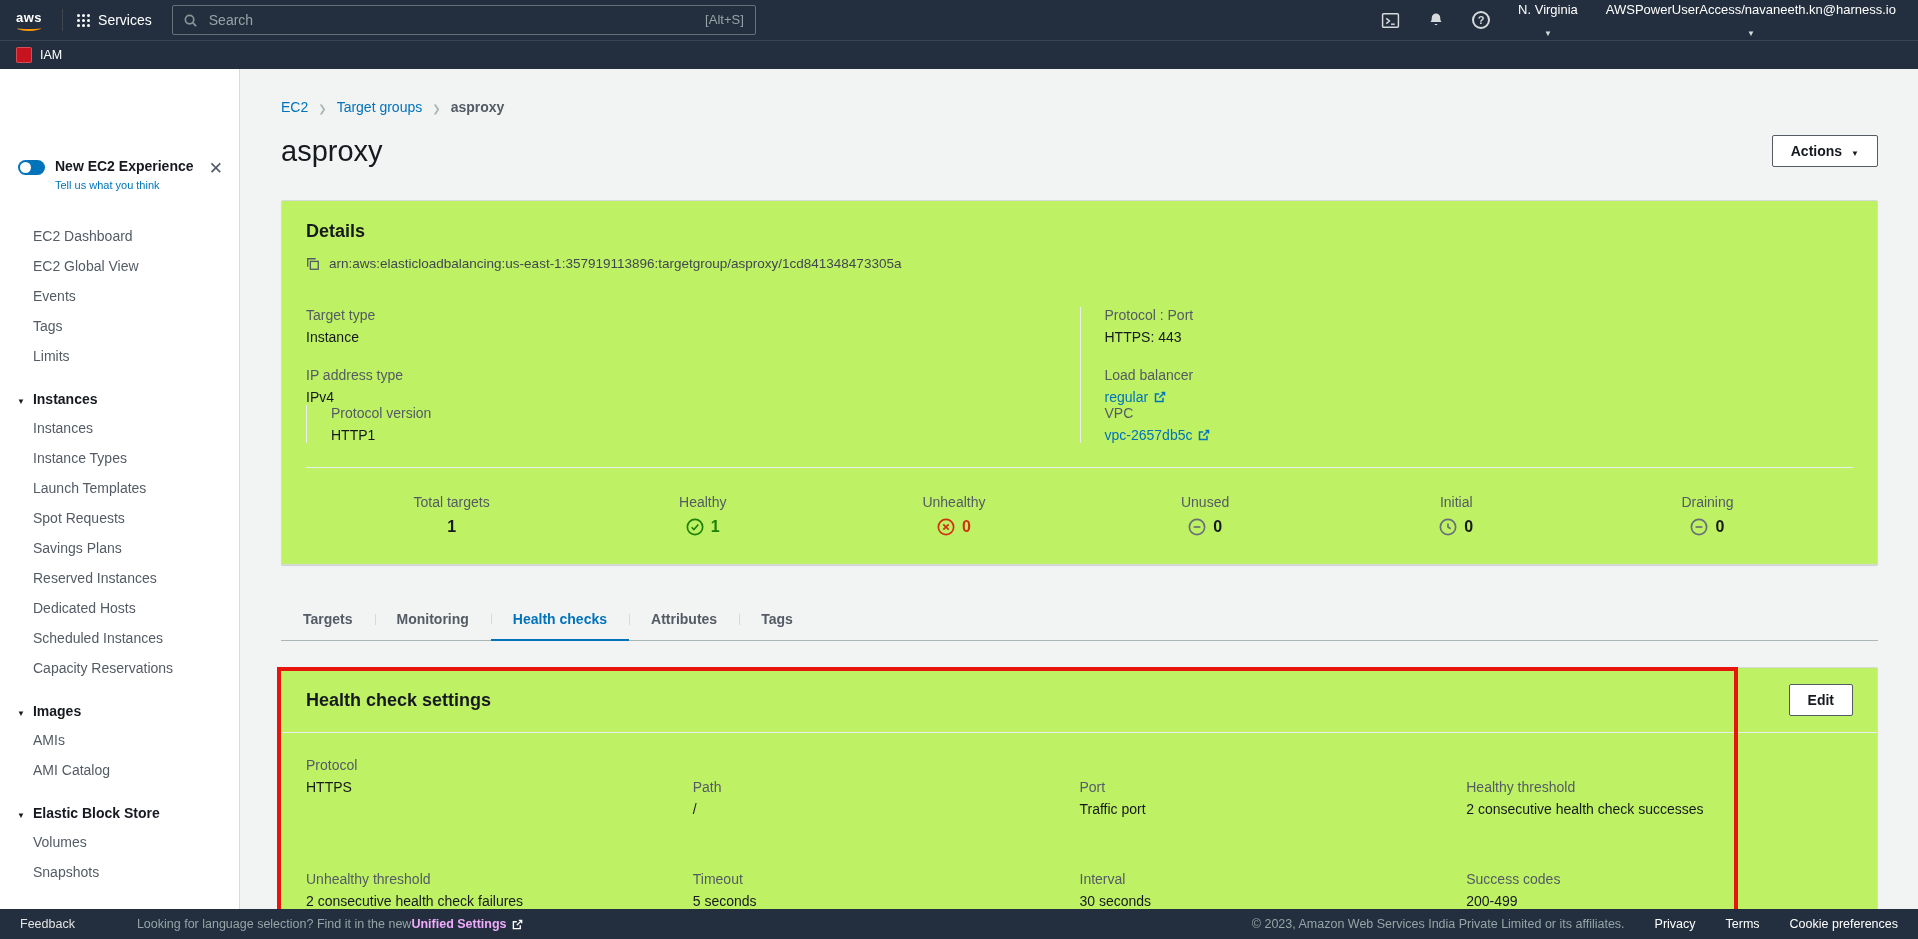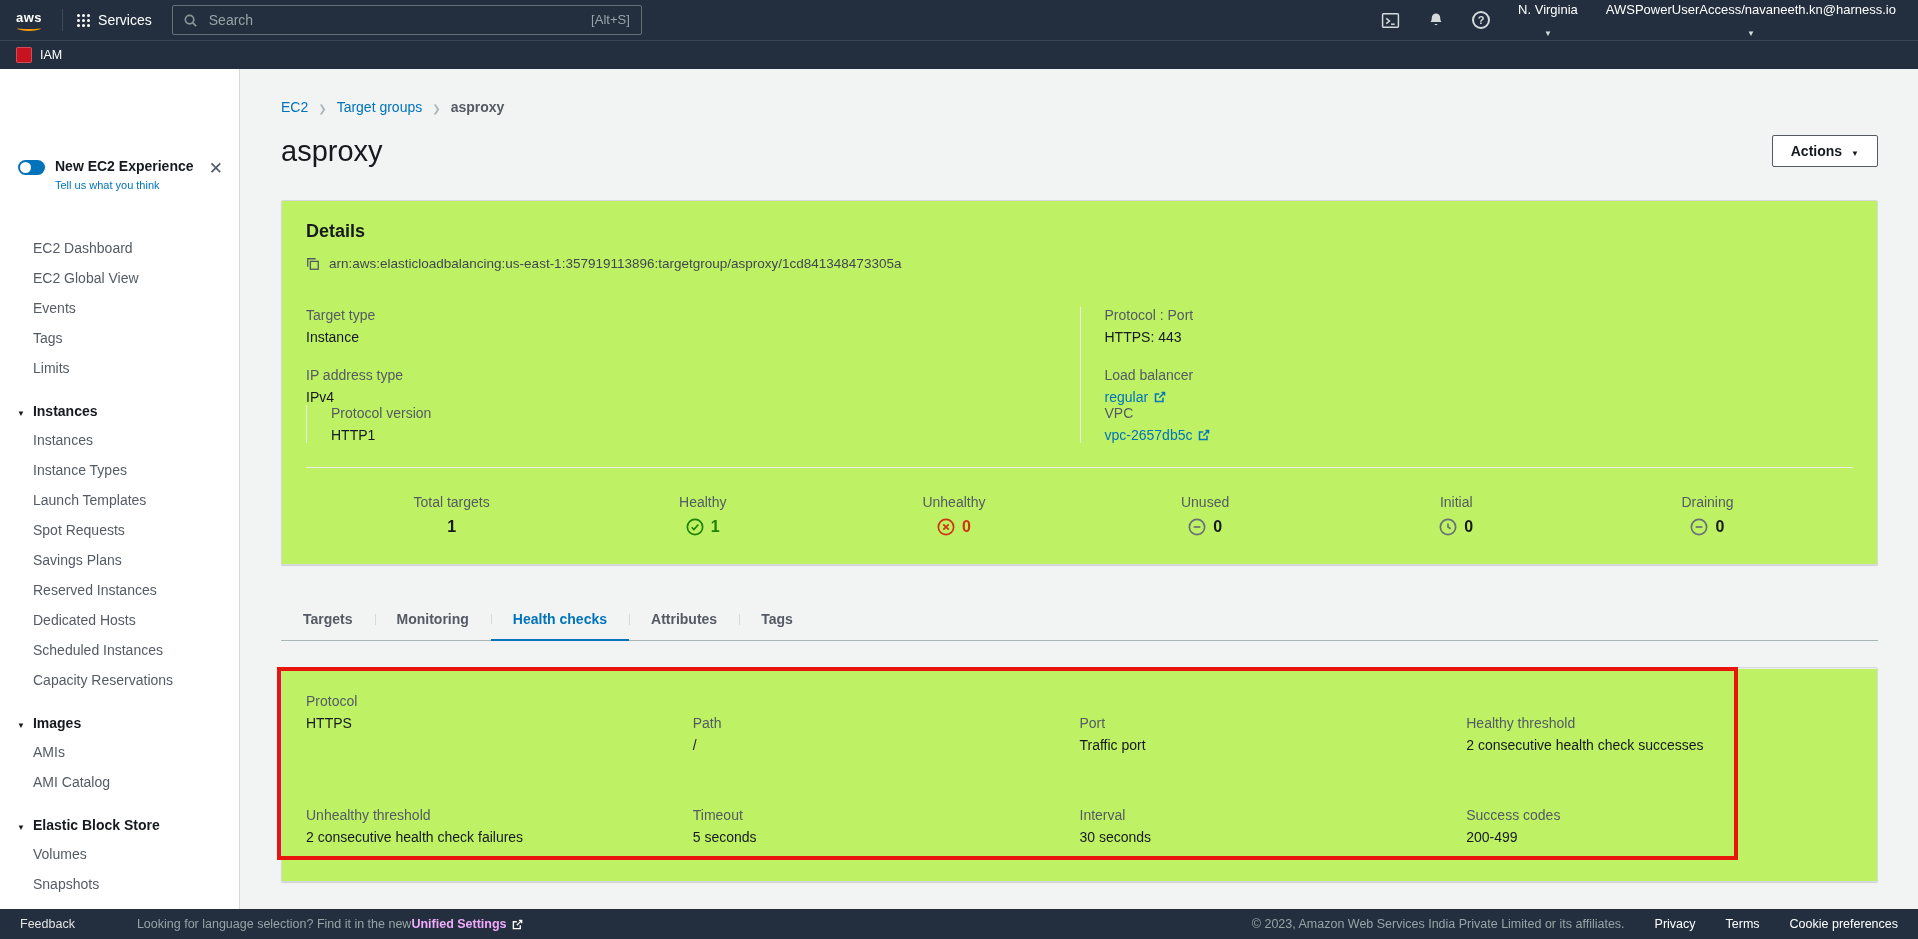--- a/index.html
+++ b/index.html
@@ -8,21 +8,21 @@
 
   
   .topnav { height:40px; background:#232f3e; display:flex; align-items:center; padding:0 16px; }
   .logo { display:flex; flex-direction:column; align-items:center; margin-right:10px; cursor:pointer; }
   .logo-text { color:#fff; font-weight:700; font-size:13px; line-height:15px; letter-spacing:.5px; }
   .logo-smile { width:24px; height:6px; border-bottom:2px solid #ff9900; border-radius:0 0 55% 55%; }
   .topnav-divider { width:1px; height:22px; background:#414750; margin:0 10px; }
   .services { display:flex; align-items:center; gap:8px; color:#fff; font-size:14px; padding:0 4px; cursor:pointer; }
   .grid-icon { display:grid; grid-template-columns:repeat(3,3px); grid-gap:2px; }
   .grid-icon i { width:3px; height:3px; background:#fff; border-radius:50%; }
-  .search-wrap { position:relative; margin-left:16px; width:470px; }
+  .search-wrap { position:relative; margin-left:16px; width:584px; }
   .search-input { width:100%; height:30px; background:#232f3e; border:1px solid #687078; border-radius:2px; color:#eee; font-size:14px; padding:0 80px 0 36px; font-family:inherit; }
   .search-input::placeholder { color:#95a5a6; }
   .search-icon { position:absolute; left:11px; top:8px; line-height:0; }
   .search-shortcut { position:absolute; right:12px; top:7px; color:#95a5a6; font-size:13px; }
   .topnav-right { margin-left:auto; display:flex; align-items:center; gap:28px; padding-right:6px; }
   .nav-icon-btn { display:flex; align-items:center; cursor:pointer; line-height:0; }
   .help-circle { width:18px; height:18px; border:2px solid #d5dbdb; border-radius:50%; color:#d5dbdb; font-size:11px; font-weight:700; display:flex; align-items:center; justify-content:center; }
   .help-circle::before { content:"?"; }
   .region-btn, .account-btn { color:#fff; font-size:13px; display:flex; align-items:center; gap:7px; cursor:pointer; white-space:nowrap;flex-direction:column; }
   .caret-down::before { content:"▼"; font-size:8px; color:#d5dbdb; }
@@ -38,21 +38,21 @@
   .content { flex:1; padding:30px 40px 0 41px; overflow:hidden; }
 
   
   .new-exp { padding:0 18px; display:flex; gap:10px; position:relative; }
   .toggle { width:27px; height:15px; background:#0073bb; border-radius:8px; position:relative; flex-shrink:0; margin-top:3px; cursor:pointer; }
   .toggle::after { content:""; position:absolute; left:2px; top:2px; width:11px; height:11px; background:#fff; border-radius:50%; }
   .new-exp-title { font-size:14px; font-weight:700; color:#16191f; line-height:18px; }
   .new-exp-sub { font-size:11px; color:#0073bb; margin-top:4px; cursor:pointer; }
   .close-x { position:absolute; right:16px; top:1px; color:#545b64; font-size:17px; cursor:pointer; }
   .close-x::before { content:"✕"; }
-  .side-nav { margin-top:42px; }
+  .side-nav { margin-top:30px; }
   .side-item { padding:7px 18px 7px 33px; font-size:14px; color:#545b64; cursor:pointer; line-height:16px; white-space:nowrap; }
   .side-section { padding:8px 18px 6px 17px; font-size:14px; font-weight:700; color:#16191f; display:flex; align-items:center; gap:8px; margin-top:12px; cursor:pointer; }
   .side-caret::before { content:"▼"; font-size:8px; color:#16191f; }
 
   
   .breadcrumb { font-size:14px; display:flex; gap:10px; align-items:center; }
   .crumb-link { color:#0073bb; text-decoration:none; cursor:pointer; }
   .crumb-sep::before { content:"❯"; color:#aab7b8; font-size:10px; }
   .crumb-current { color:#545b64; font-weight:700; }
   .page-header { display:flex; align-items:flex-start; justify-content:space-between; margin-top:20px; }
@@ -379,20 +379,24 @@
     <div class="tabs">
       <div class="tab">Targets</div>
       <div class="tab">Monitoring</div>
       <div class="tab active">Health checks</div>
       <div class="tab">Attributes</div>
       <div class="tab">Tags</div>
     </div>
 
     <div class="health-wrap">
       <section class="card">
+        <div class="health-header">
+          <h2 class="card-title">Health check settings</h2>
+          <button class="btn">Edit</button>
+        </div>
         <div class="health-divider"></div>
         <div class="health-grid">
           <div class="field">
             <div class="field-label">Protocol</div>
             <div class="field-value">HTTPS</div>
           </div>
           <div class="field">
             <div class="field-label">Path</div>
             <div class="field-value">/</div>
           </div>

